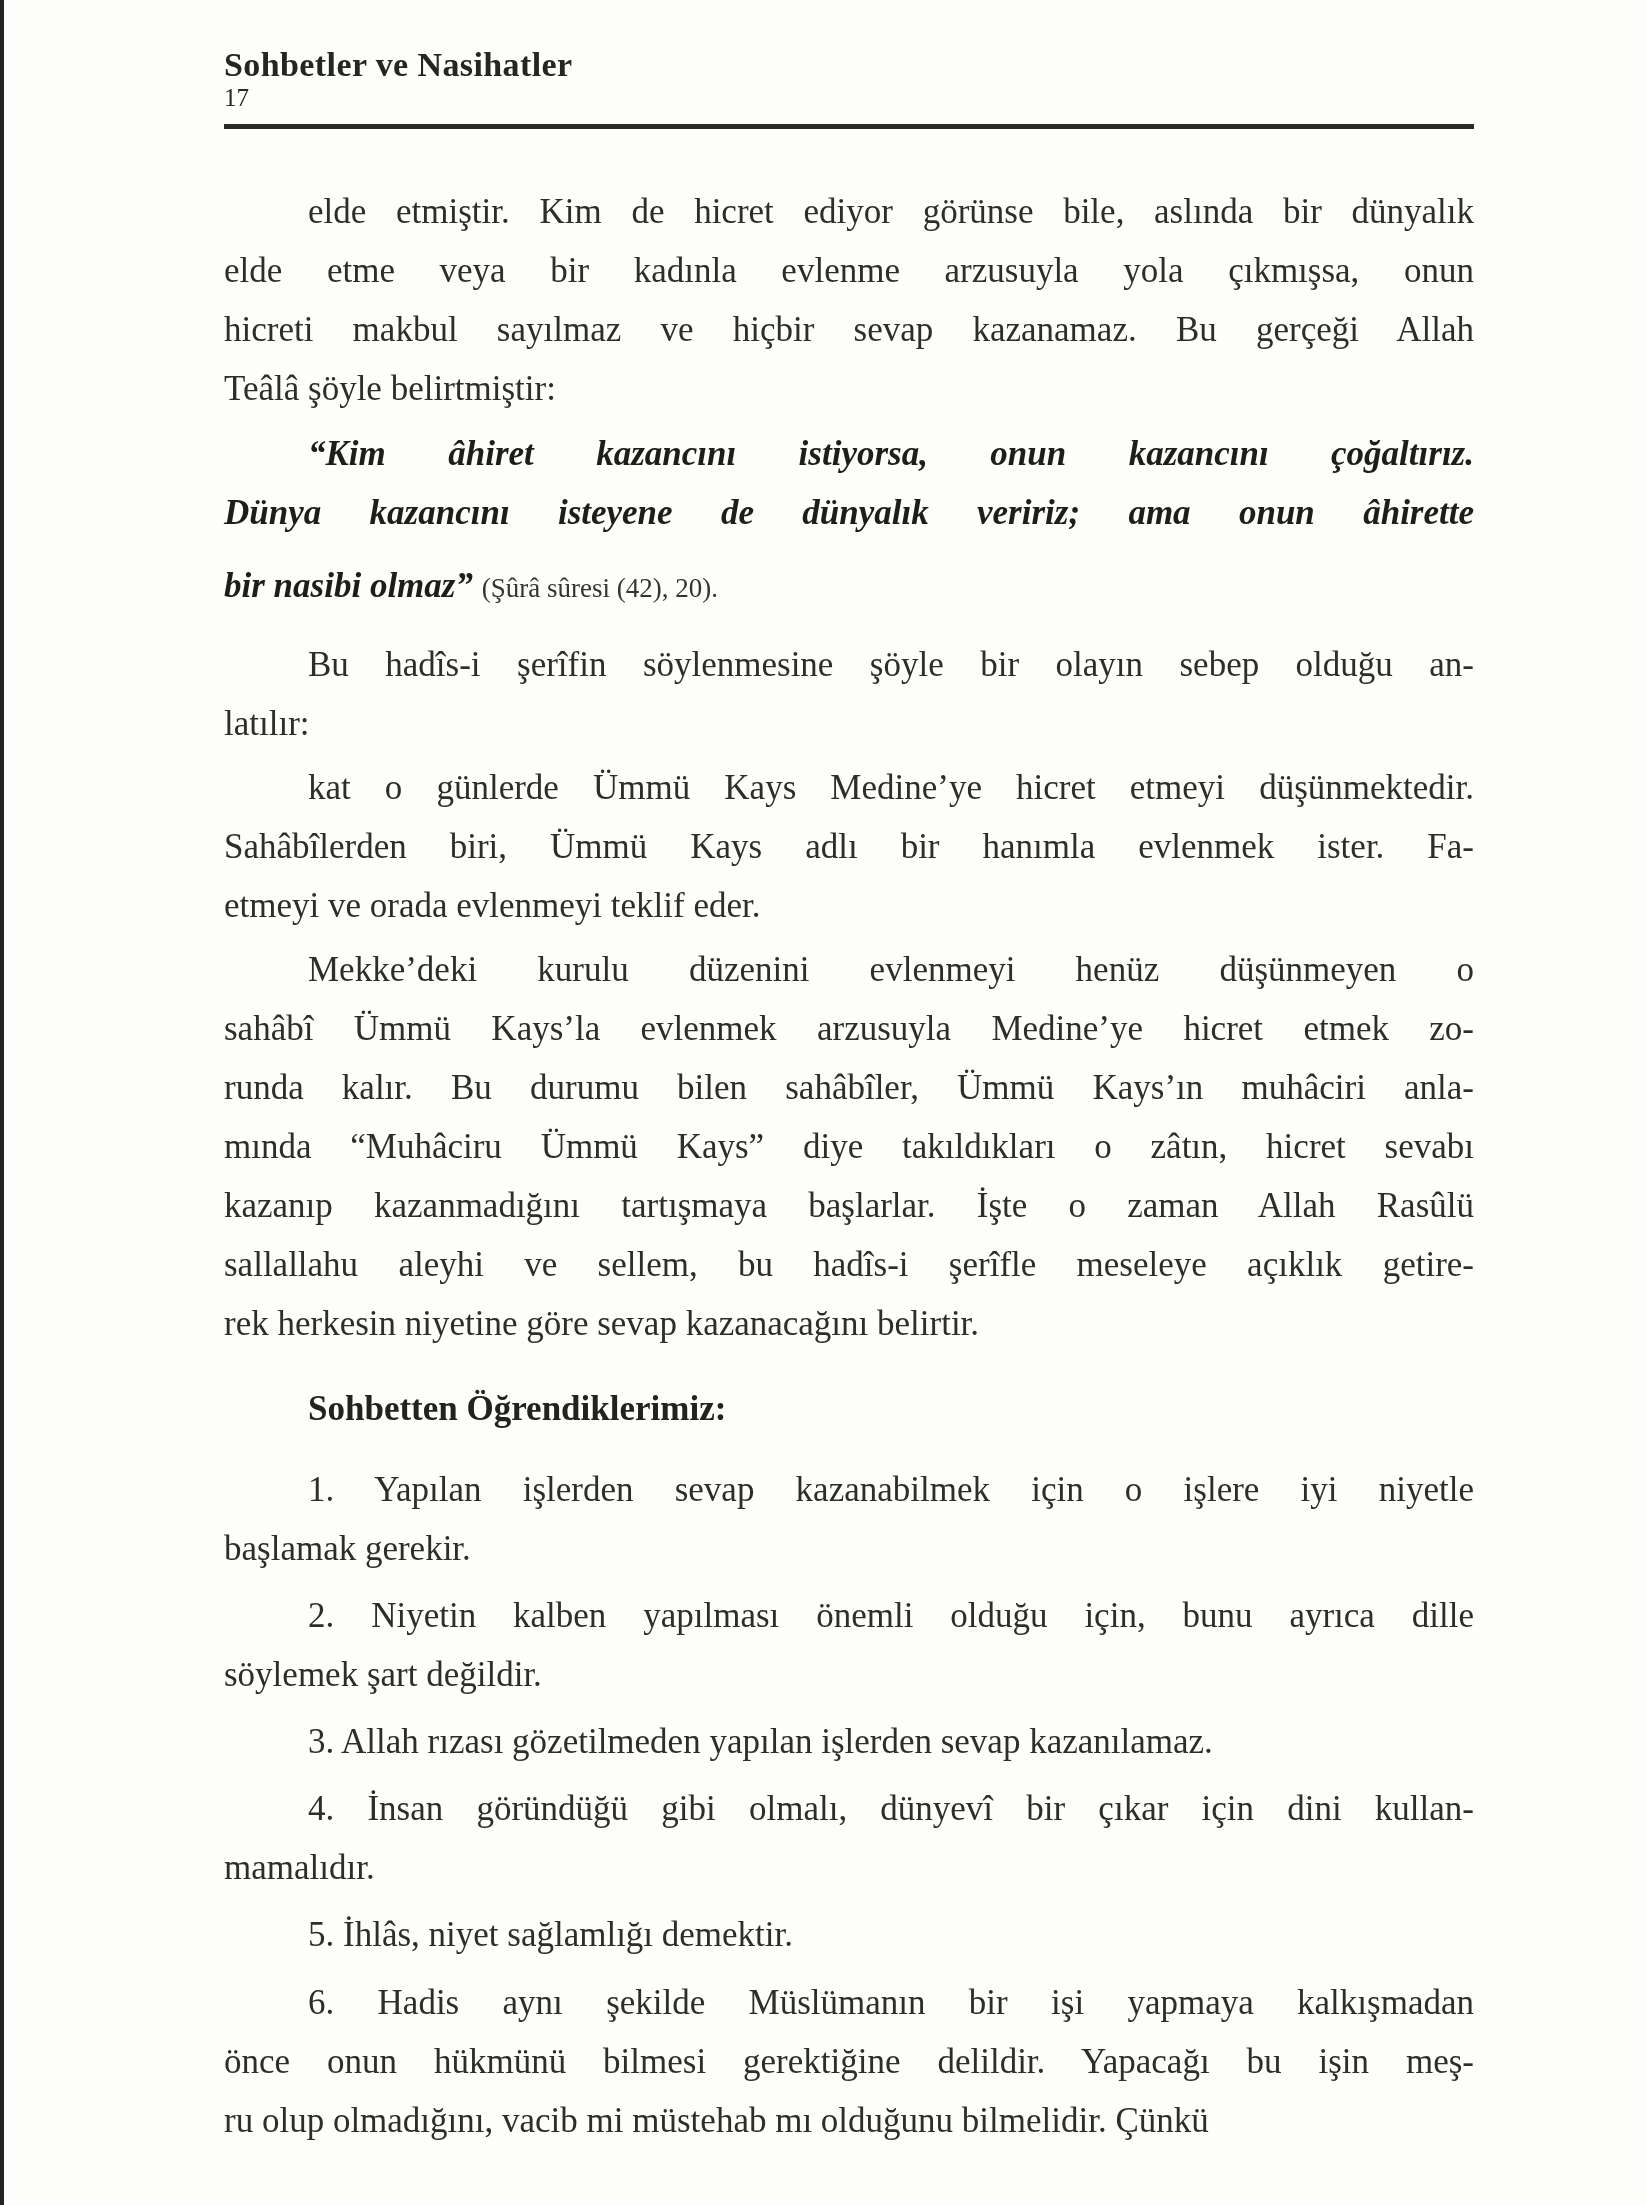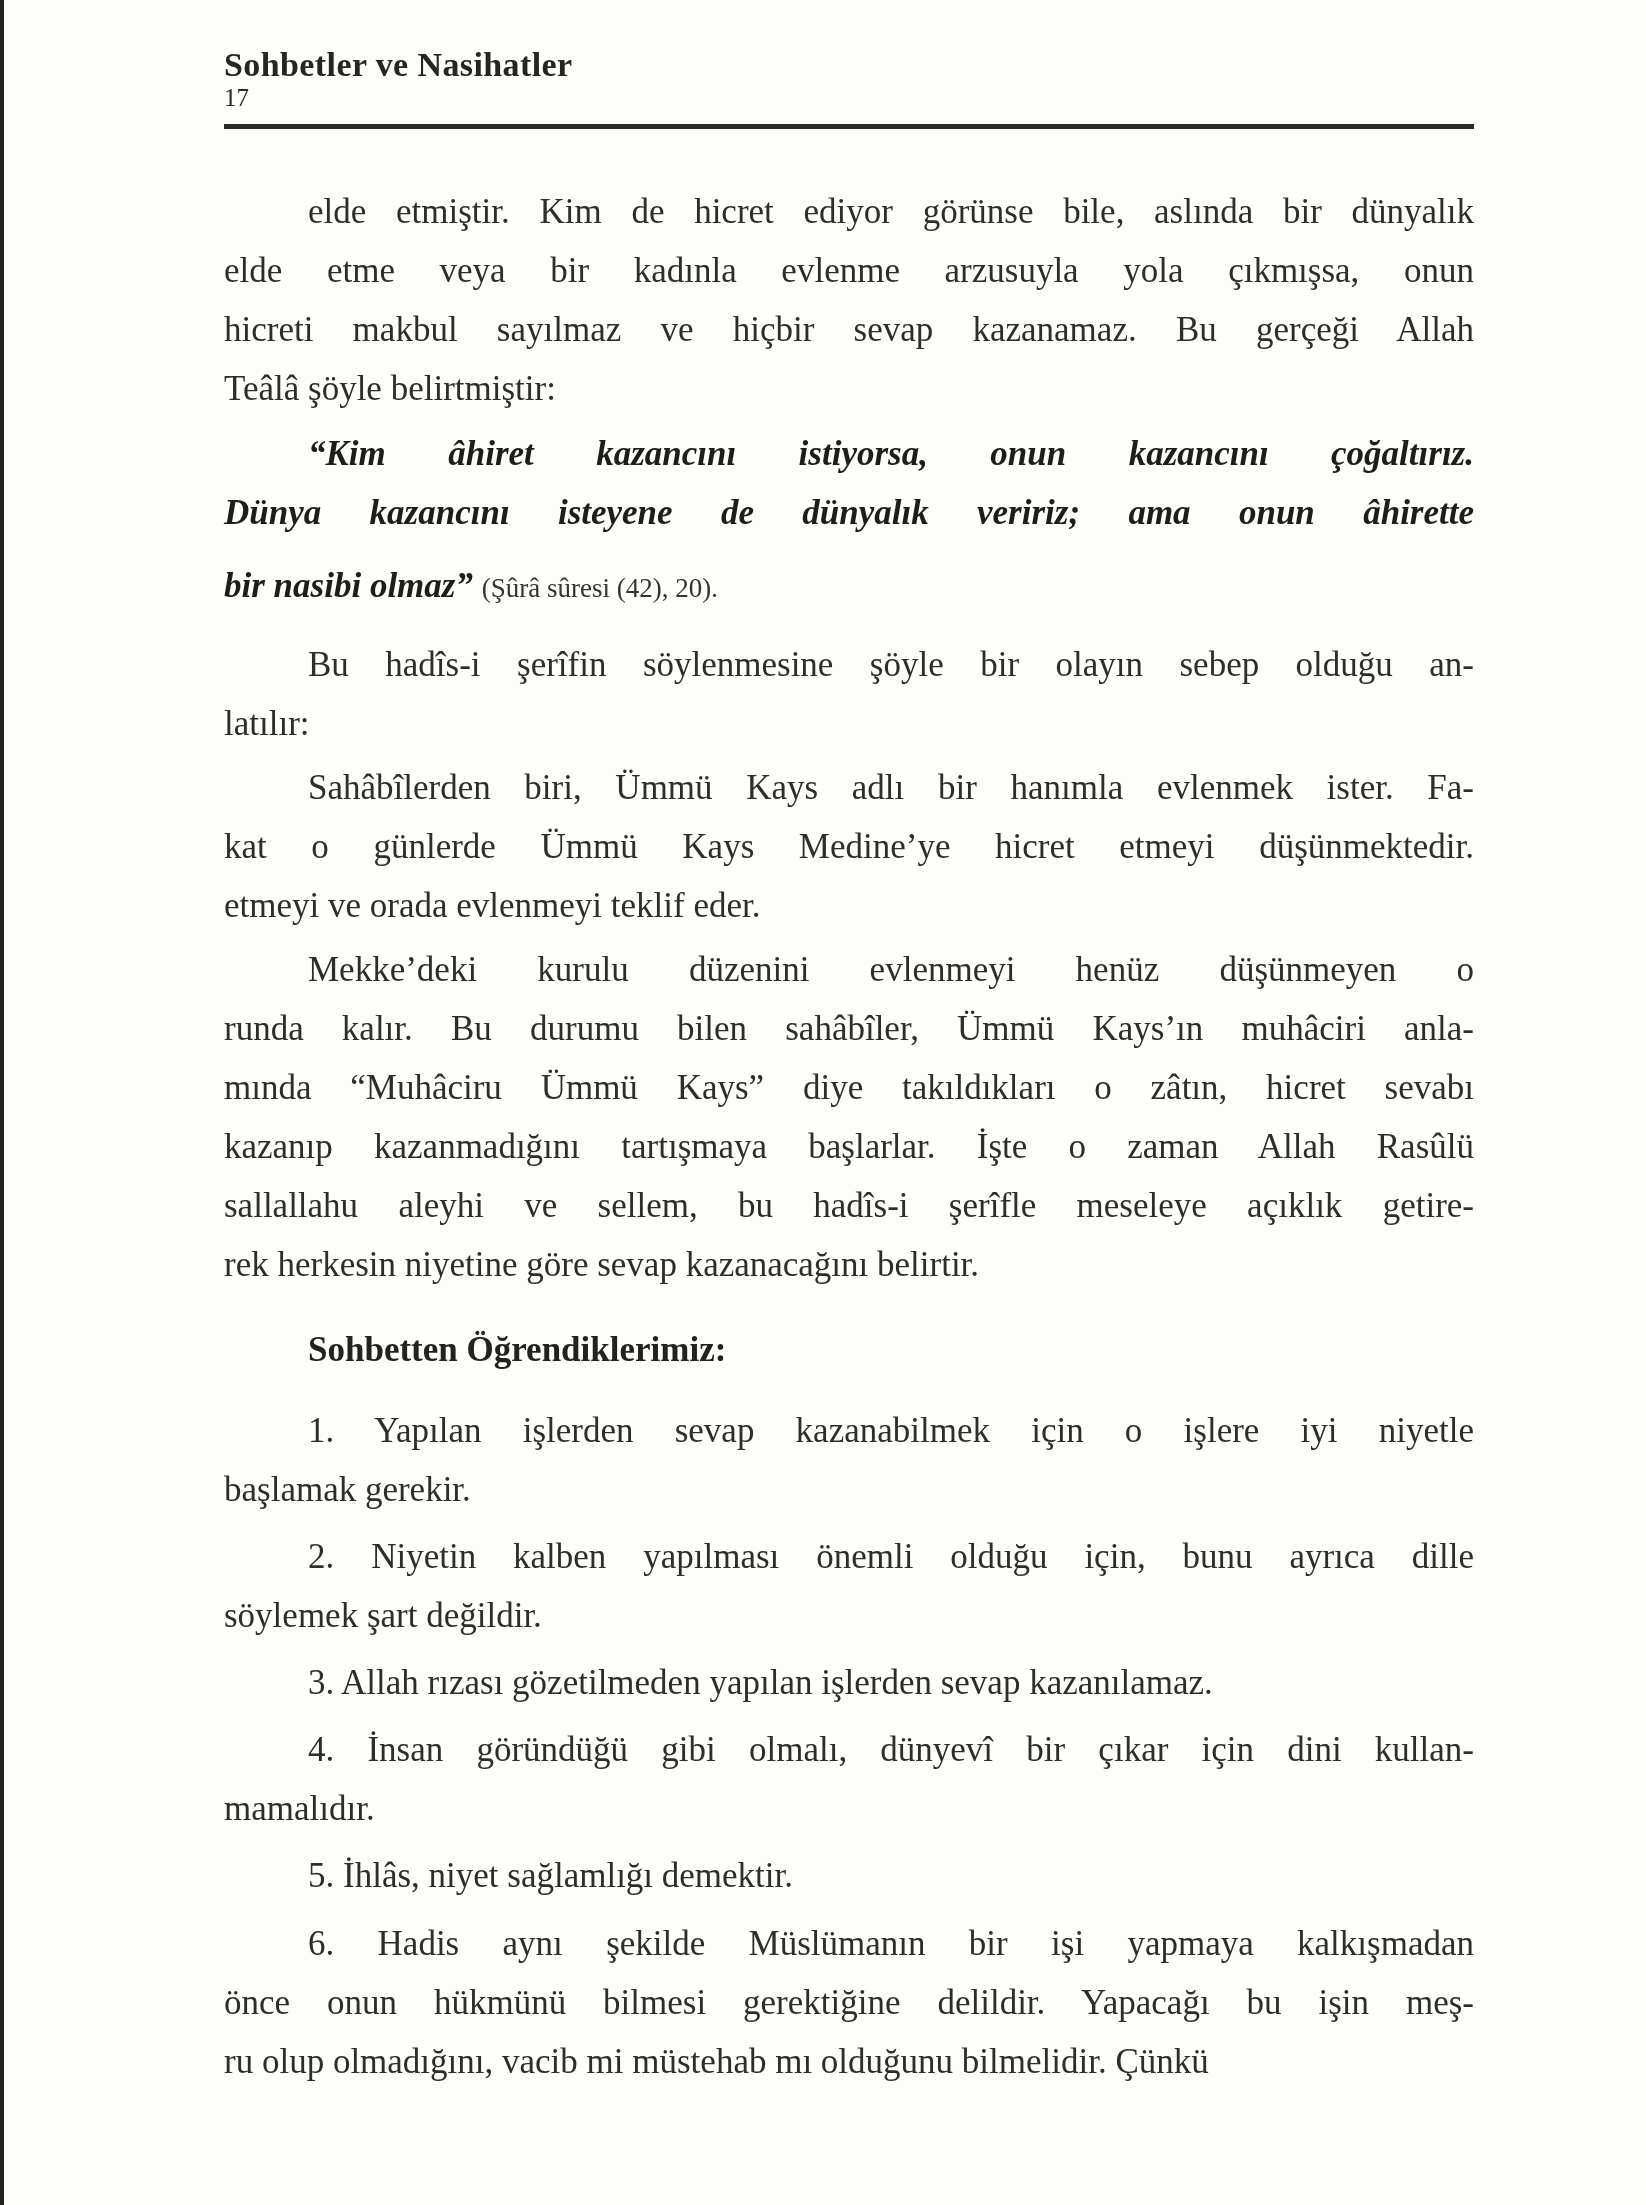--- a/index.html
+++ b/index.html
@@ -130,27 +130,28 @@
           <span class="quote-citation">(Şûrâ sûresi (42), 20).</span>
         </div>
       </div>
 
       <div class="para">
           <div class="tline">Bu hadîs-i şerîfin söylenmesine şöyle bir olayın sebep olduğu an-</div>
           <div class="tline tlast">latılır:</div>
         </div>
 
       <div class="para">
+          <div class="tline">kat o günlerde Ümmü Kays Medine’ye hicret etmeyi düşünmektedir.</div>
           <div class="tline">Sahâbîlerden biri, Ümmü Kays adlı bir hanımla evlenmek ister. Fa-</div>
-          <div class="tline">kat o günlerde Ümmü Kays Medine’ye hicret etmeyi düşünmektedir.</div>
           <div class="tline tlast">etmeyi ve orada evlenmeyi teklif eder.</div>
         </div>
 
       <div class="para">
           <div class="tline">Mekke’deki kurulu düzenini evlenmeyi henüz düşünmeyen o</div>
+          <div class="tline">sahâbî Ümmü Kays’la evlenmek arzusuyla Medine’ye hicret etmek zo-</div>
           <div class="tline">runda kalır. Bu durumu bilen sahâbîler, Ümmü Kays’ın muhâciri anla-</div>
           <div class="tline">mında “Muhâciru Ümmü Kays” diye takıldıkları o zâtın, hicret sevabı</div>
           <div class="tline">kazanıp kazanmadığını tartışmaya başlarlar. İşte o zaman Allah Rasûlü</div>
           <div class="tline">sallallahu aleyhi ve sellem, bu hadîs-i şerîfle meseleye açıklık getire-</div>
           <div class="tline tlast">rek herkesin niyetine göre sevap kazanacağını belirtir.</div>
         </div>
 
       <div class="section-heading">Sohbetten Öğrendiklerimiz:</div>
 
       <div>

